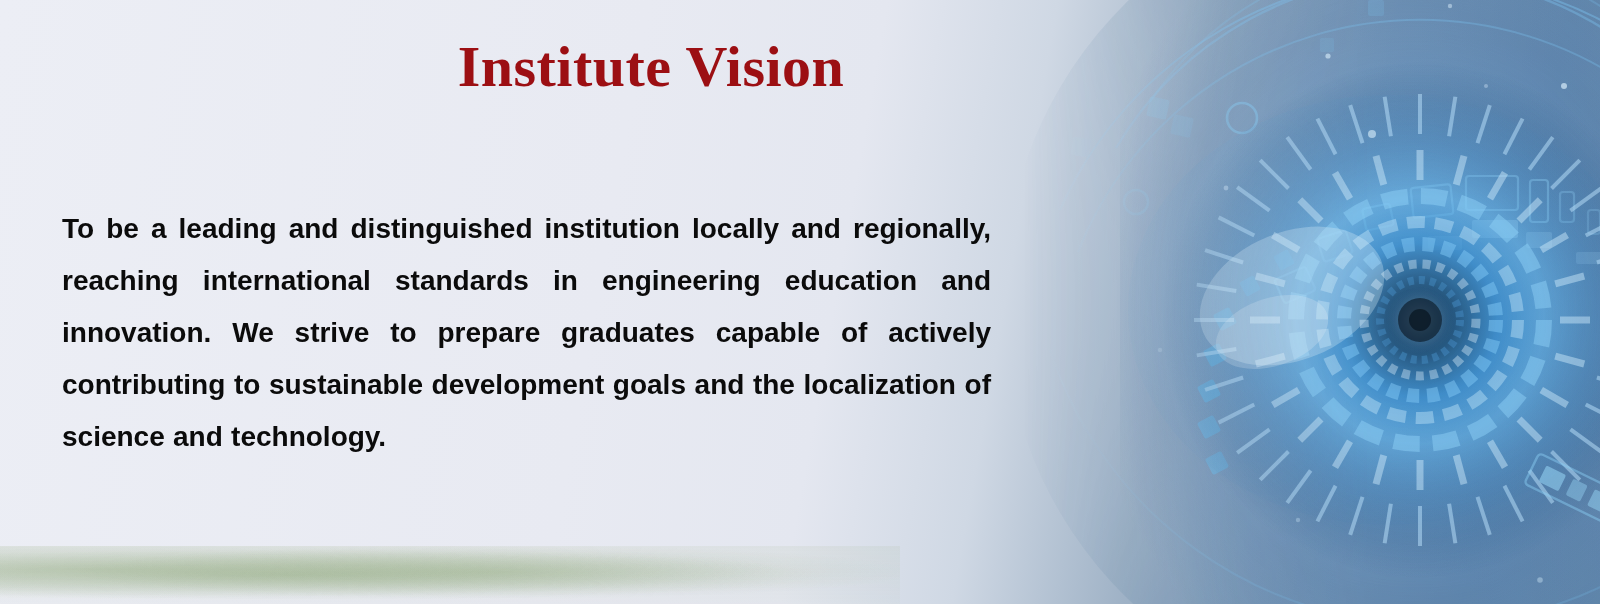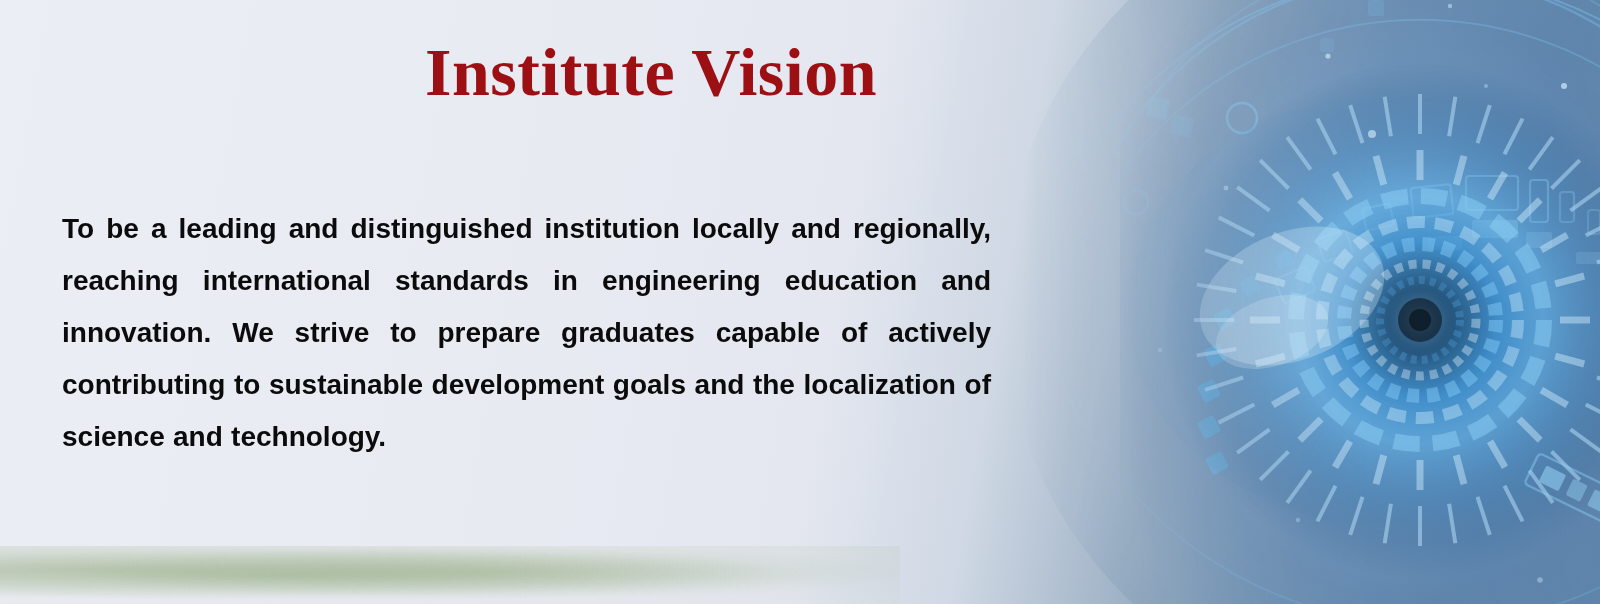--- a/index.html
+++ b/index.html
@@ -86,21 +86,21 @@
     inset: 0;
   }
   #page-title {
     position: absolute;
     left: 0;
     top: 38px;
     width: 1302px;
     text-align: center;
     font-family: "Liberation Serif", serif;
     font-weight: bold;
-    font-size: 68px;
+    font-size: 58px;
     line-height: 1;
     color: #9c0f13;
     letter-spacing: 0.5px;
     white-space: nowrap;
   }
   #vision-text {
     position: absolute;
     left: 62px;
     top: 203px;
     width: 929px;

